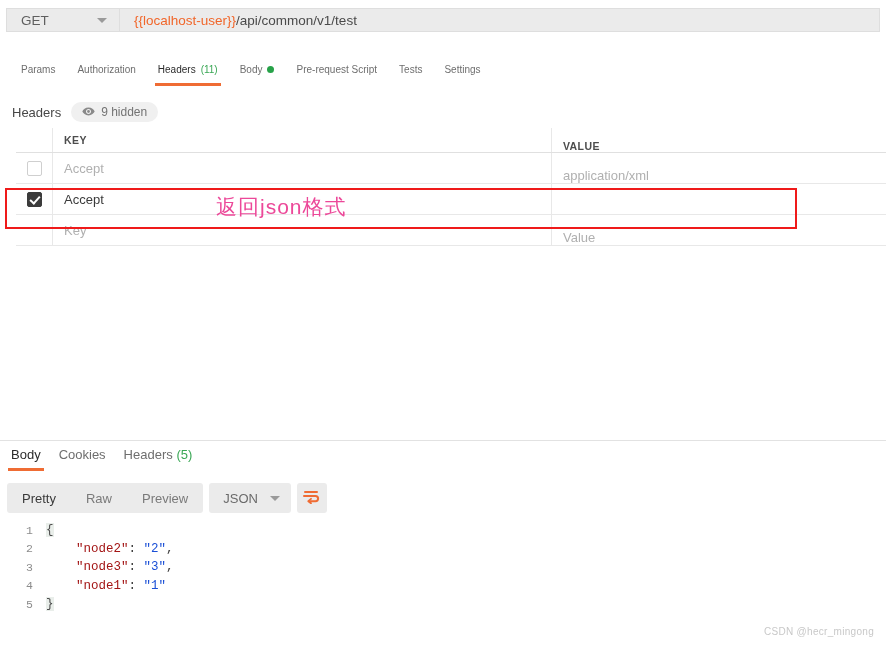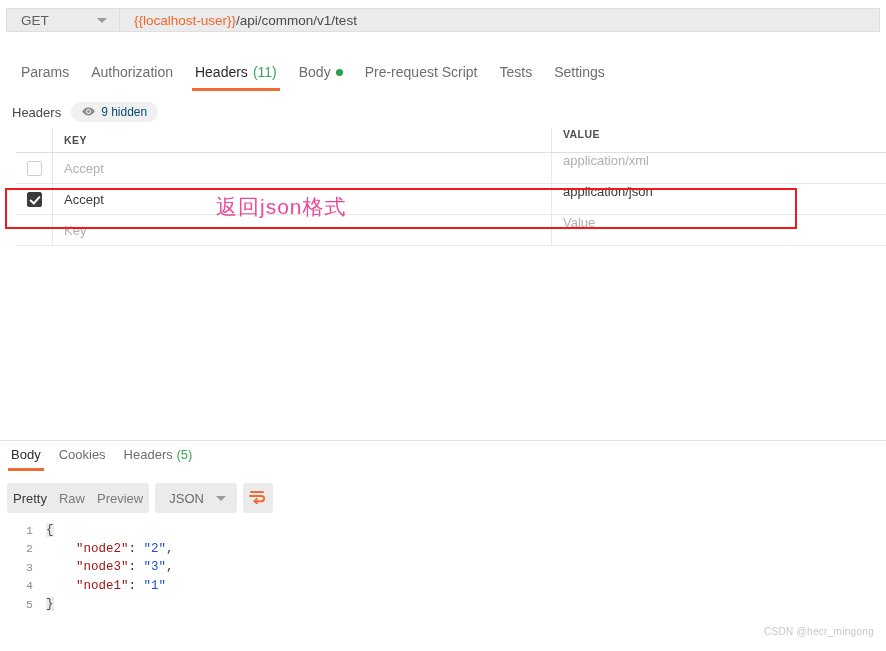--- a/index.html
+++ b/index.html
@@ -62,21 +62,21 @@
     position: absolute;
     left: 0; top: 60px;
     width: 886px; height: 33px;
     display: flex;
     align-items: flex-start;
     padding-left: 10px;
   }
   .req-tab {
     position: relative;
     padding: 4px 11px 11px 11px;
-    font-size: 14px;
+    font-size: 10px;
     color: #6e6e6e;
     white-space: nowrap;
     cursor: pointer;
     display: flex;
     align-items: center;
     gap: 5px;
   }
   .req-tab.active { color: #2b2b2b; }
   .req-tab.active::after {
     content: "";
@@ -104,21 +104,21 @@
     gap: 10px;
   }
   .headers-sub-label { font-size: 13px; color: #474747; }
   .hidden-pill {
     display: flex;
     align-items: center;
     gap: 6px;
     background: #f0f0f0;
     border-radius: 11px;
     padding: 3px 11px;
-    color: #0c4a6e;
+    color: #737373;
     font-size: 12px;
     cursor: pointer;
   }
   .eye-icon { display: block; }
 
   
   .kv-table {
     position: absolute;
     left: 0; top: 128px;
     width: 886px;
@@ -146,21 +146,21 @@
     width: 499px;
     border-right: 1px solid #e8e8e8;
     display: flex;
     align-items: center;
     padding-left: 11px;
     flex: none;
   }
   .kv-val {
     flex: 1;
     display: flex;
-    align-items: flex-start;
+    align-items: flex-end;
     padding-left: 11px;
   }
   .col-title {
     font-size: 10.5px;
     font-weight: bold;
     letter-spacing: 0.4px;
     color: #4d4d4d;
   }
   .cell-text { font-size: 13px; color: #3b3b3b; }
   .cell-muted { font-size: 13px; color: #b0b0b0; }
@@ -247,21 +247,21 @@
     gap: 6px;
   }
   .seg-group {
     display: flex;
     background: #ebebeb;
     border-radius: 3px;
     height: 30px;
     align-items: center;
   }
   .seg-item {
-    padding: 0 6px;
+    padding: 0 15px;
     height: 30px;
     display: flex;
     align-items: center;
     font-size: 13px;
     color: #7a7a7a;
     cursor: pointer;
   }
   .seg-item.active { color: #3a3a3a; }
   .format-select {
     display: flex;
@@ -402,23 +402,20 @@
     </div>
   </div>
 
   <div class="kv-row">
     <div class="kv-check">
       <div class="cb checked"></div>
     </div>
     <div class="kv-key">
       <span class="cell-text">Accept</span>
     </div>
-    <div class="kv-val">
-      <span class="cell-text">application/json</span>
-    </div>
   </div>
 
   <div class="kv-row">
     <div class="kv-check"></div>
     <div class="kv-key">
       <span class="cell-muted">Key</span>
     </div>
     <div class="kv-val">
       <span class="cell-muted">Value</span>
     </div>

